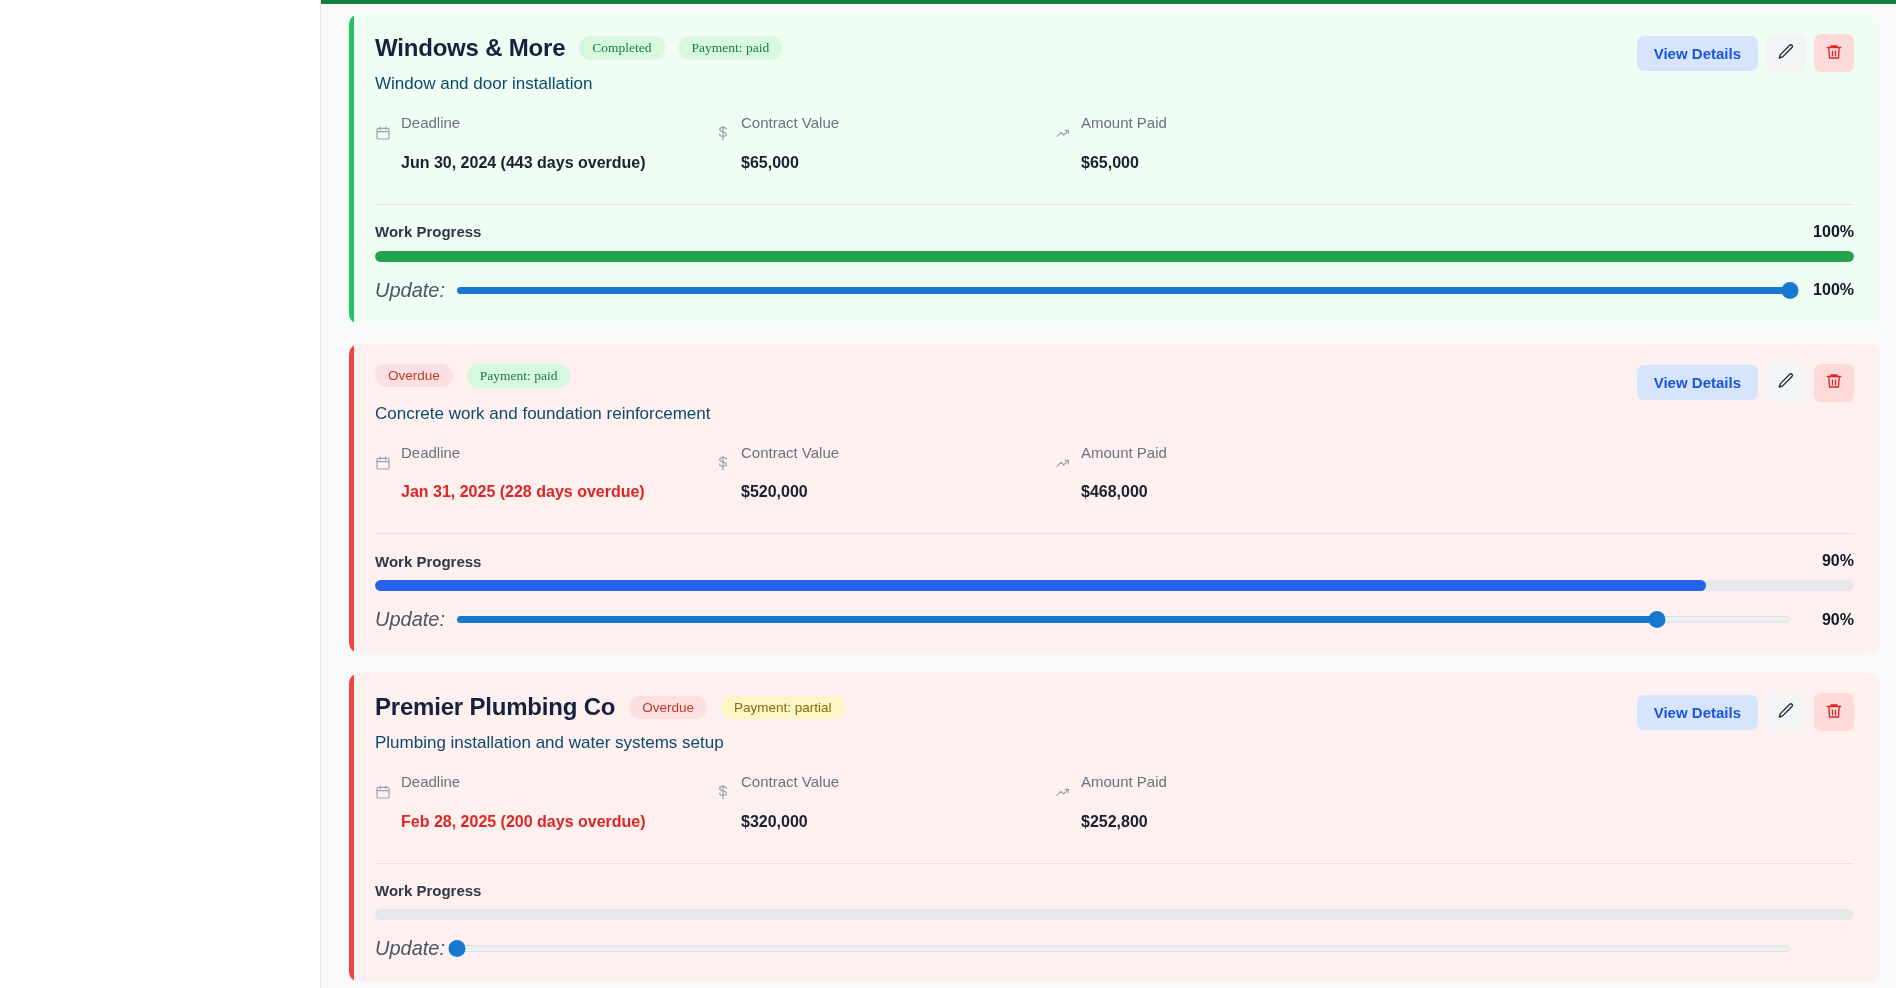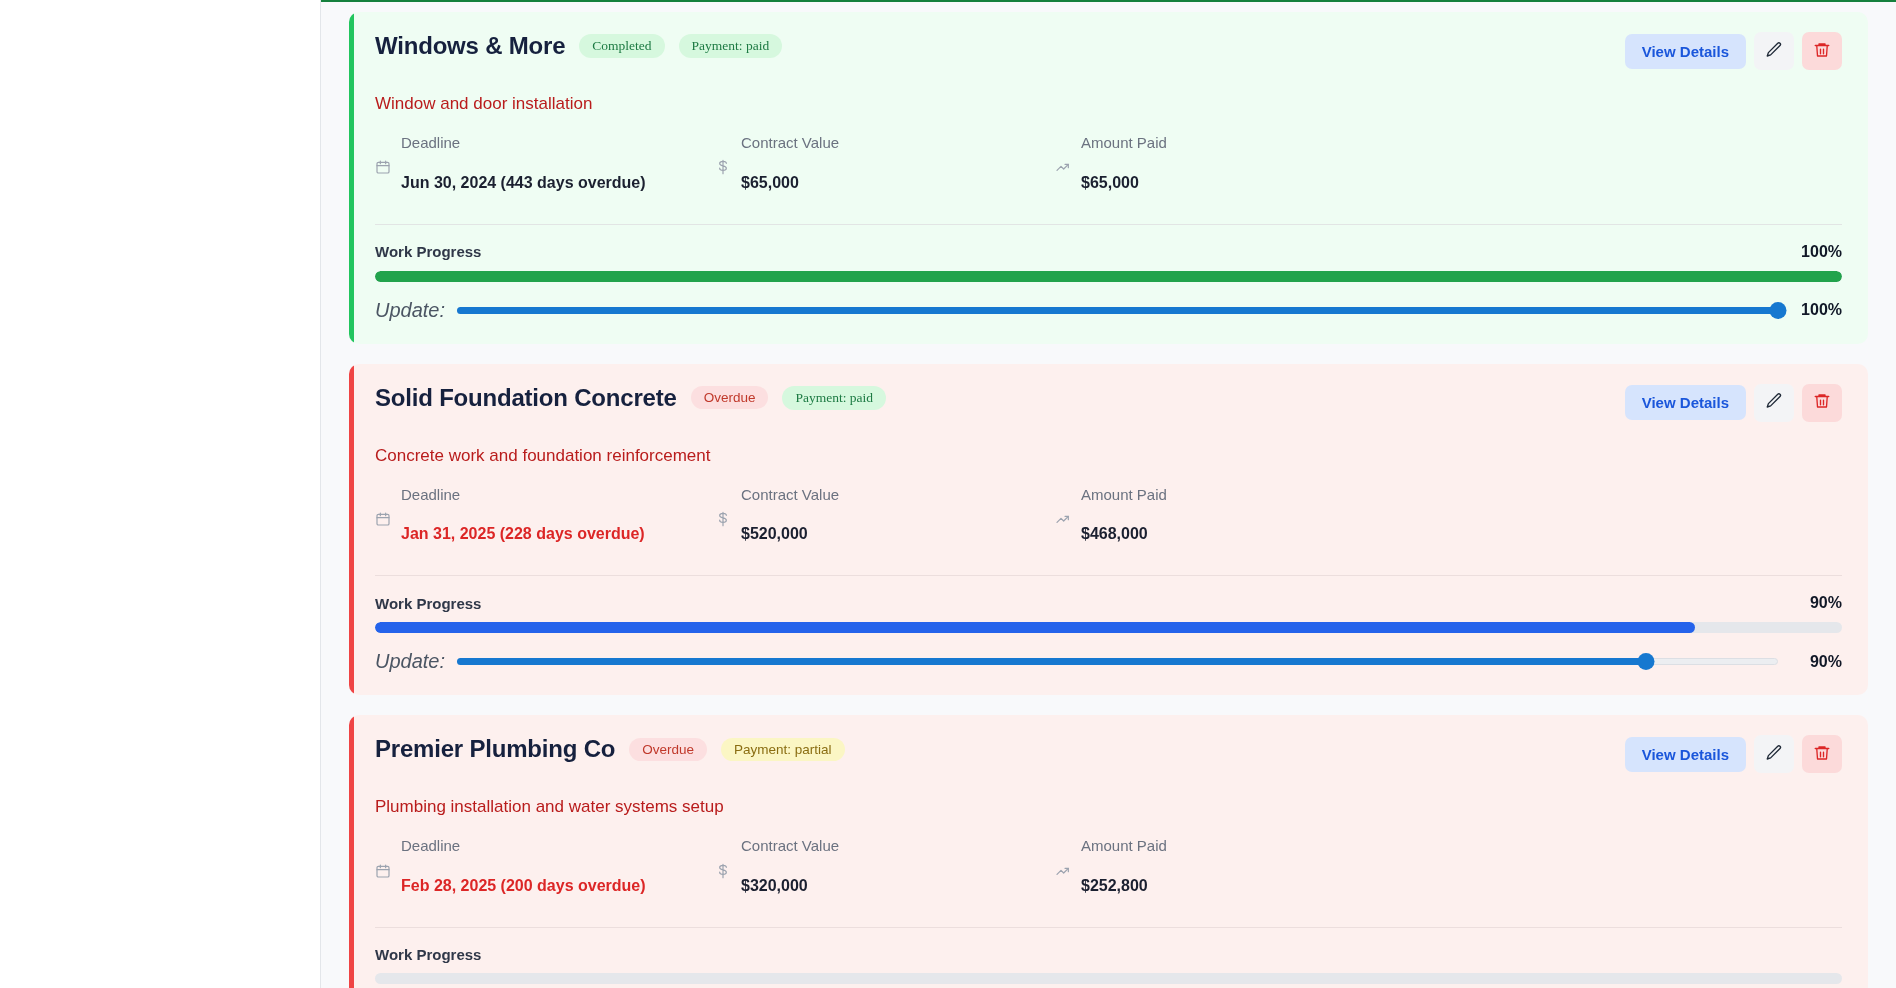--- a/index.html
+++ b/index.html
@@ -20,22 +20,22 @@
     width: 321px;
     height: 988px;
     background: #ffffff;
     border-right: 1px solid #e3e6ea;
     flex: 0 0 321px;
   }
   .content-area {
     flex: 1 1 auto;
     height: 988px;
     background: #f8f9fb;
-    border-top: 2px solid #15803d;
-    padding: 10px 28px 0 28px;
+    border-top: 4px solid #15803d;
+    padding: 10px 16px 0 28px;
     overflow: hidden;
   }
   .cards { display: flex; flex-direction: column; gap: 20px; }
 
   .card {
     position: relative;
     border-radius: 10px;
     padding: 20px 26px 22px 26px;
     overflow: hidden;
   }
@@ -95,32 +95,32 @@
     width: 40px; height: 38px;
     border: none;
     border-radius: 7px;
     display: flex; align-items: center; justify-content: center;
     cursor: pointer;
   }
   .icon-btn.edit   { background: #f3f4f6; }
   .icon-btn.delete { background: #fcdada; }
 
   .card-sub {
-    margin-top: 24px;
+    margin-top: 2px;
     font-size: 17px;
-    color: #b91c1c;
+    color: #0c4a6e;
   }
 
   .meta-row {
     display: flex;
     margin-top: 18px;
   }
   .meta {
     display: flex;
-    align-items: center;
+    align-items: flex-start;
     gap: 10px;
     width: 340px;
   }
   .meta-ic { margin-top: 13px; flex: 0 0 16px; }
   .meta-label {
     font-size: 15px;
     color: #6b7280;
     line-height: 1.5;
   }
   .meta-value {
@@ -294,21 +294,20 @@
         <div class="slider-fill" style="width: 100%;"></div>
         <div class="slider-thumb" style="left: 100%;"></div>
       </div>
       <span class="update-pct">100%</span>
     </div>
   </div>
 
   <div class="card red">
     <div class="card-top">
       <div class="title-row">
-        <div class="card-title">Solid Foundation Concrete</div>
         <span class="badge b-red">Overdue</span>
         <span class="badge b-green">Payment: paid</span>
       </div>
       <div class="actions">
         <button class="btn-view">View Details</button>
         <button class="icon-btn edit">
           <span>
             <svg width="18" height="18" viewBox="0 0 24 24" fill="none" stroke="#1f2937" stroke-width="1.8" stroke-linecap="round" stroke-linejoin="round">
               <path d="M17 3a2.1 2.1 0 0 1 3 3L7.5 18.5 3 20l1.5-4.5z"></path>
             </svg>

